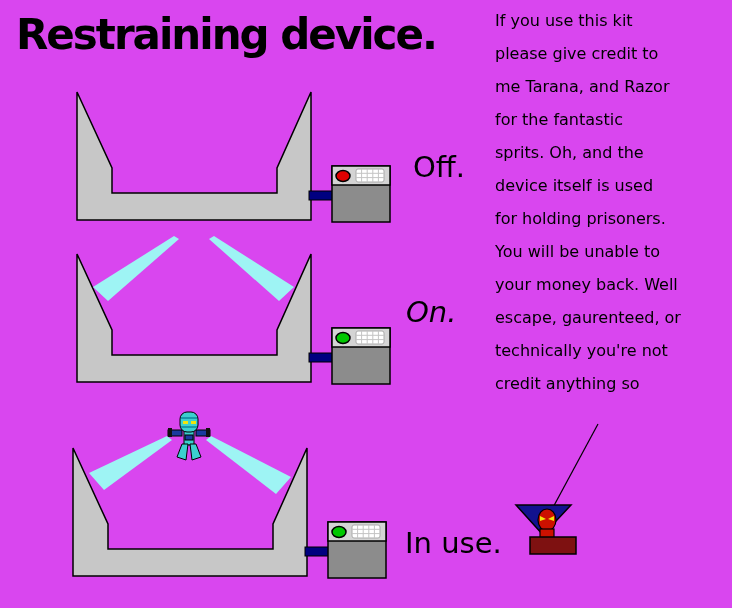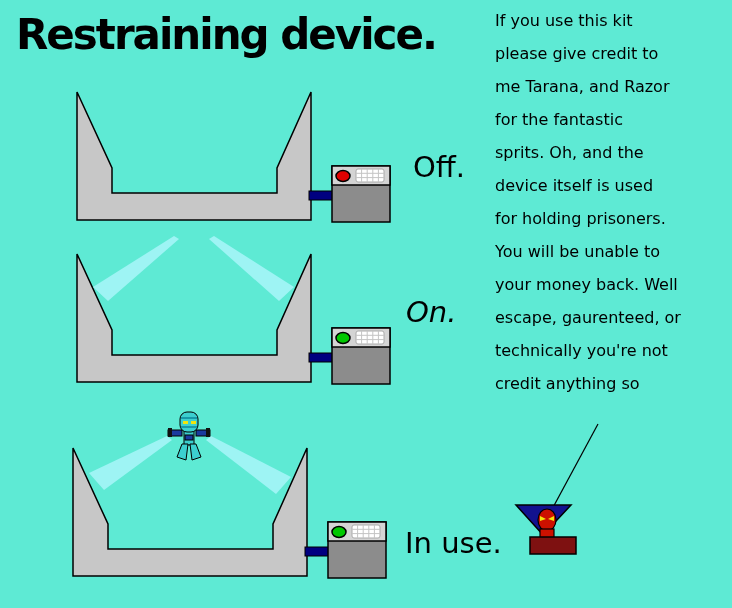--- a/index.html
+++ b/index.html
@@ -1,17 +1,17 @@
 <!DOCTYPE html>
 <html style="--device_gray: #C7C7C7; --beam_cyan: #9EF4F4; --cable_navy: #000080; --panel_light: #D4D4D4; --panel_dark: #8C8C8C; --led_red: #E00000; --led_green: #00C800; --trap_blue: #12128F; --brick_red: #7E1111; --prisoner_red: #CC1100; --captive_cyan: #3CCFCF; --captive_navy: #1A3A9E; --eye_yellow: #F2E50C;"><head>
 <meta charset="utf-8">
 <style>
   html,body{margin:0;padding:0;background:#fff;}
   .canvas{
-    position:relative;width:732px;height:608px;background:#5eead4;
+    position:relative;width:732px;height:608px;background:#d946ef;
     font-family:"DejaVu Sans",sans-serif;overflow:hidden;color:#000;
   }
   .title{
     position:absolute;left:16px;top:10px;
     font-size:42px;font-weight:bold;letter-spacing:-2px;white-space:nowrap;
   }
   .credit{
     position:absolute;left:452px;top:4px;width:250px;
     font-size:16px;line-height:33px;margin-left:43px;
   }

